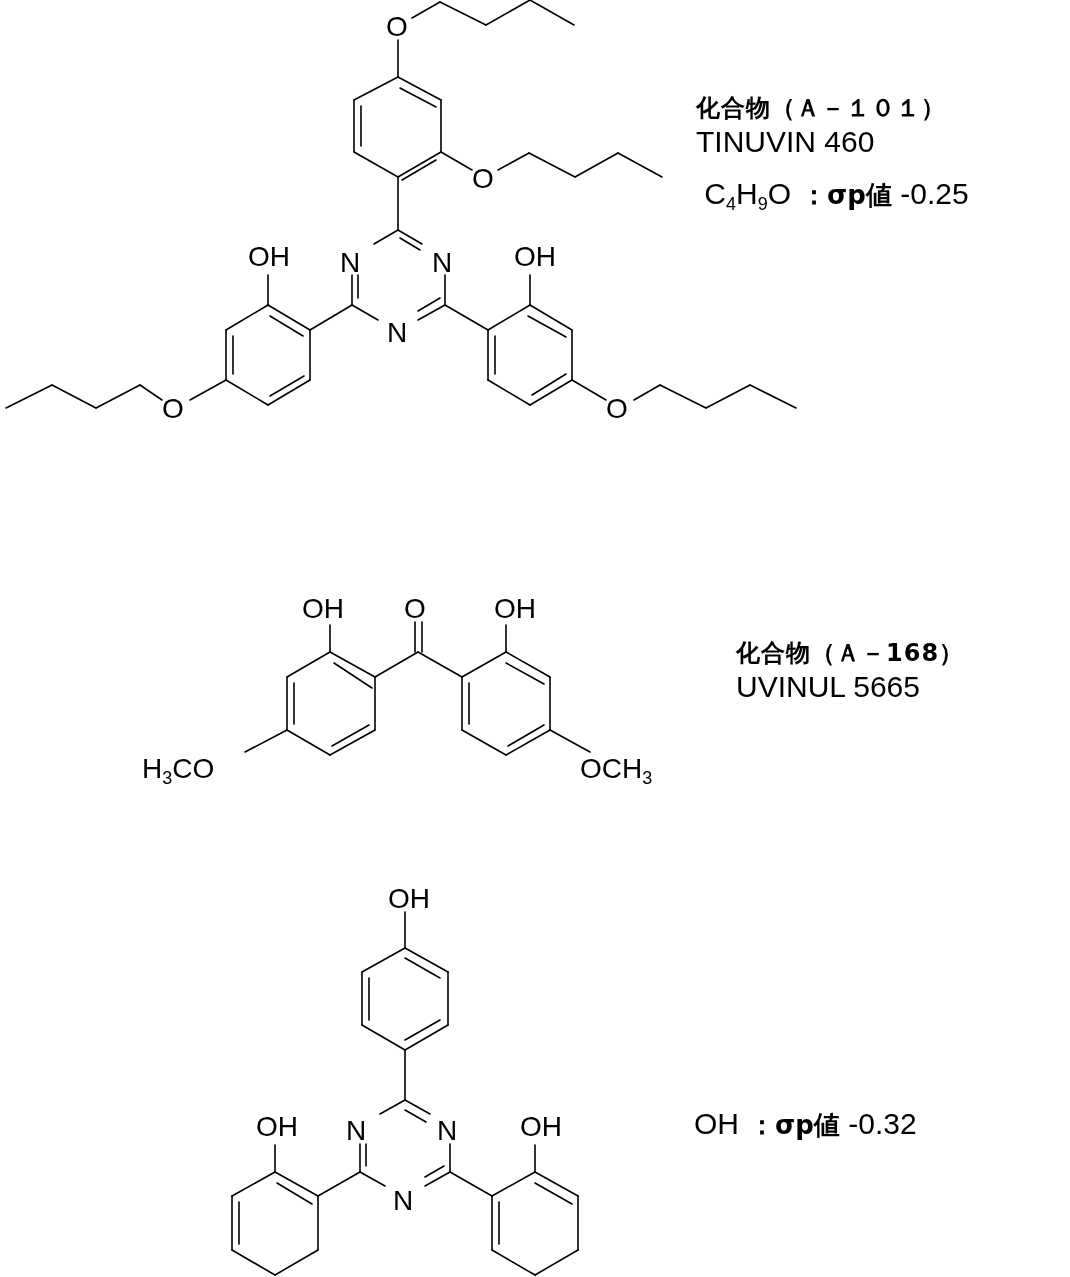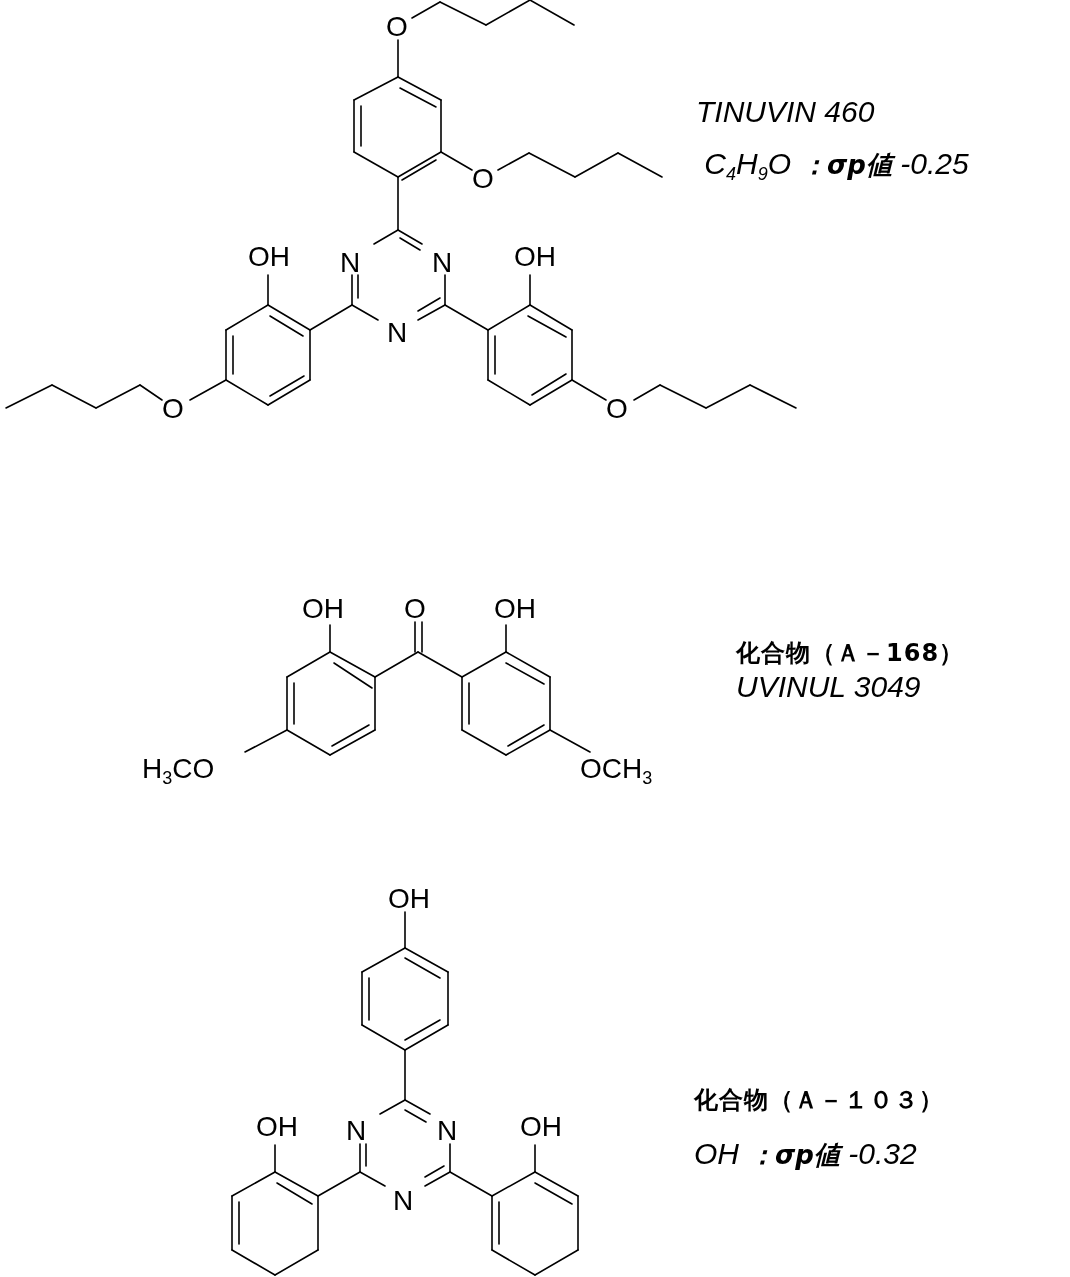--- a/index.html
+++ b/index.html
@@ -3,21 +3,21 @@
 <meta charset="utf-8">
 <style>
   html, body { margin: 0; padding: 0; background: #ffffff; }
   body { width: 1070px; height: 1277px; position: relative; overflow: hidden;
          font-family: "Liberation Sans", "DejaVu Sans", sans-serif; color: #000; }
   svg.mol { position: absolute; left: 0; top: 0; }
   svg.mol line { stroke: #000; stroke-width: 1.6; stroke-linecap: round; }
   svg.mol text { font-family: "Liberation Sans", "DejaVu Sans", sans-serif; fill: #000; font-size: 28px; }
   .label { position: absolute; line-height: 1.25; }
   .label .title { font-family: "DejaVu Sans", sans-serif; font-weight: bold; font-size: 24px; letter-spacing: 1px; display: block; }
-  .label .line { font-size: 30px; display: block; font-style: italic; }
+  .label .line { font-size: 30px; display: block; }
   .label sub { font-size: 18px; vertical-align: -6px; }
   .sp { display: inline-block; width: 10px; }
 </style>
 </head>
 <body>
 
 <svg class="mol" width="1070" height="1277">
 
   <line x1="412" y1="18" x2="440" y2="2"></line>
   <line x1="440" y1="2" x2="486" y2="25"></line>
@@ -182,31 +182,31 @@
 
   <text x="388" y="908">OH</text>
   <text x="346" y="1140">N</text>
   <text x="437" y="1140">N</text>
   <text x="393" y="1210">N</text>
   <text x="256" y="1136">OH</text>
   <text x="520" y="1136">OH</text>
 </svg>
 
 <div class="label" style="left:696px; top:93px;">
+  <span class="title">化合物（Ａ－１０１）</span>
   <span class="line">TINUVIN 460</span>
   <span class="line" style="margin-top:14px;">
     &nbsp;<span>C</span><sub>4</sub><span>H</span><sub>9</sub><span>O</span><span class="sp"></span><span style="font-weight:bold;font-family:'DejaVu Sans',sans-serif;font-size:26px;">：σp値</span>
     <span>-0.25</span>
   </span>
 </div>
 
 <div class="label" style="left:736px; top:638px;">
   <span class="title">化合物（Ａ－168）</span>
-  <span class="line">UVINUL 3049</span>
+  <span class="line">UVINUL 5665</span>
 </div>
 
 <div class="label" style="left:694px; top:1085px;">
-  <span class="title">化合物（Ａ－１０３）</span>
   <span class="line" style="margin-top:20px;">
     <span>OH</span><span class="sp"></span><span style="font-weight:bold;font-family:'DejaVu Sans',sans-serif;font-size:26px;">：σp値</span>
     <span>-0.32</span>
   </span>
 </div>
 
 </body></html>

